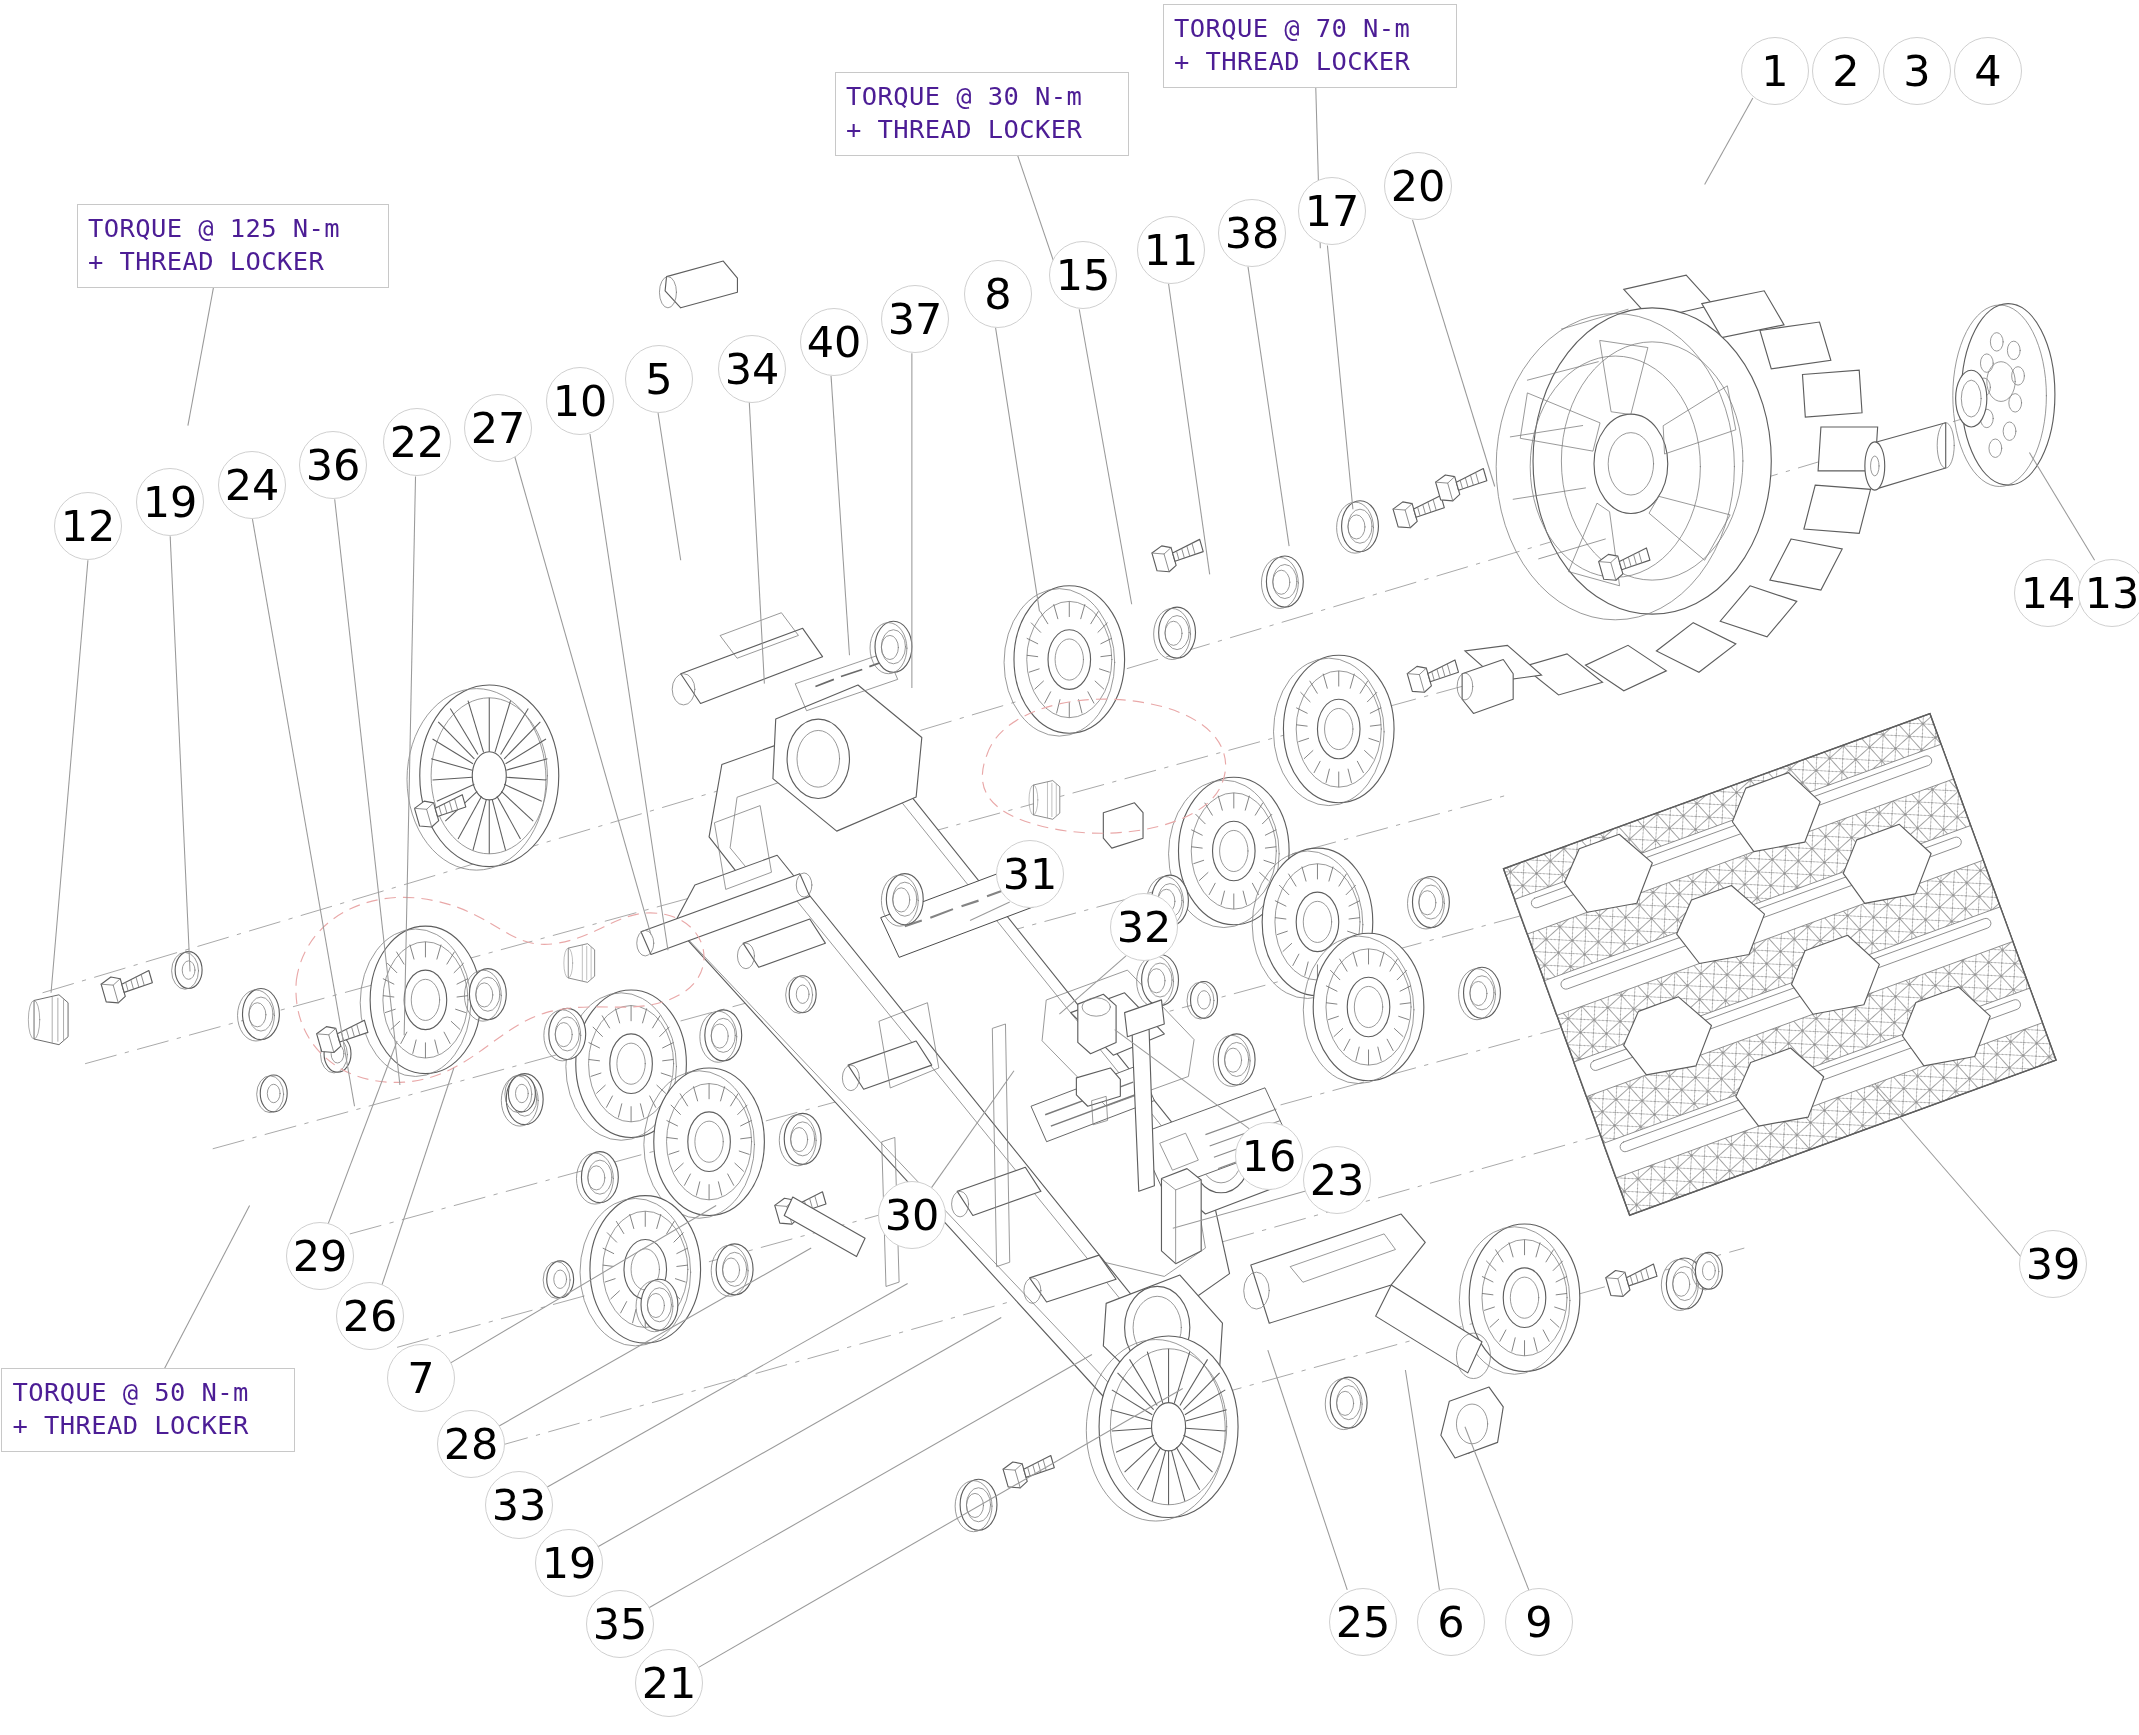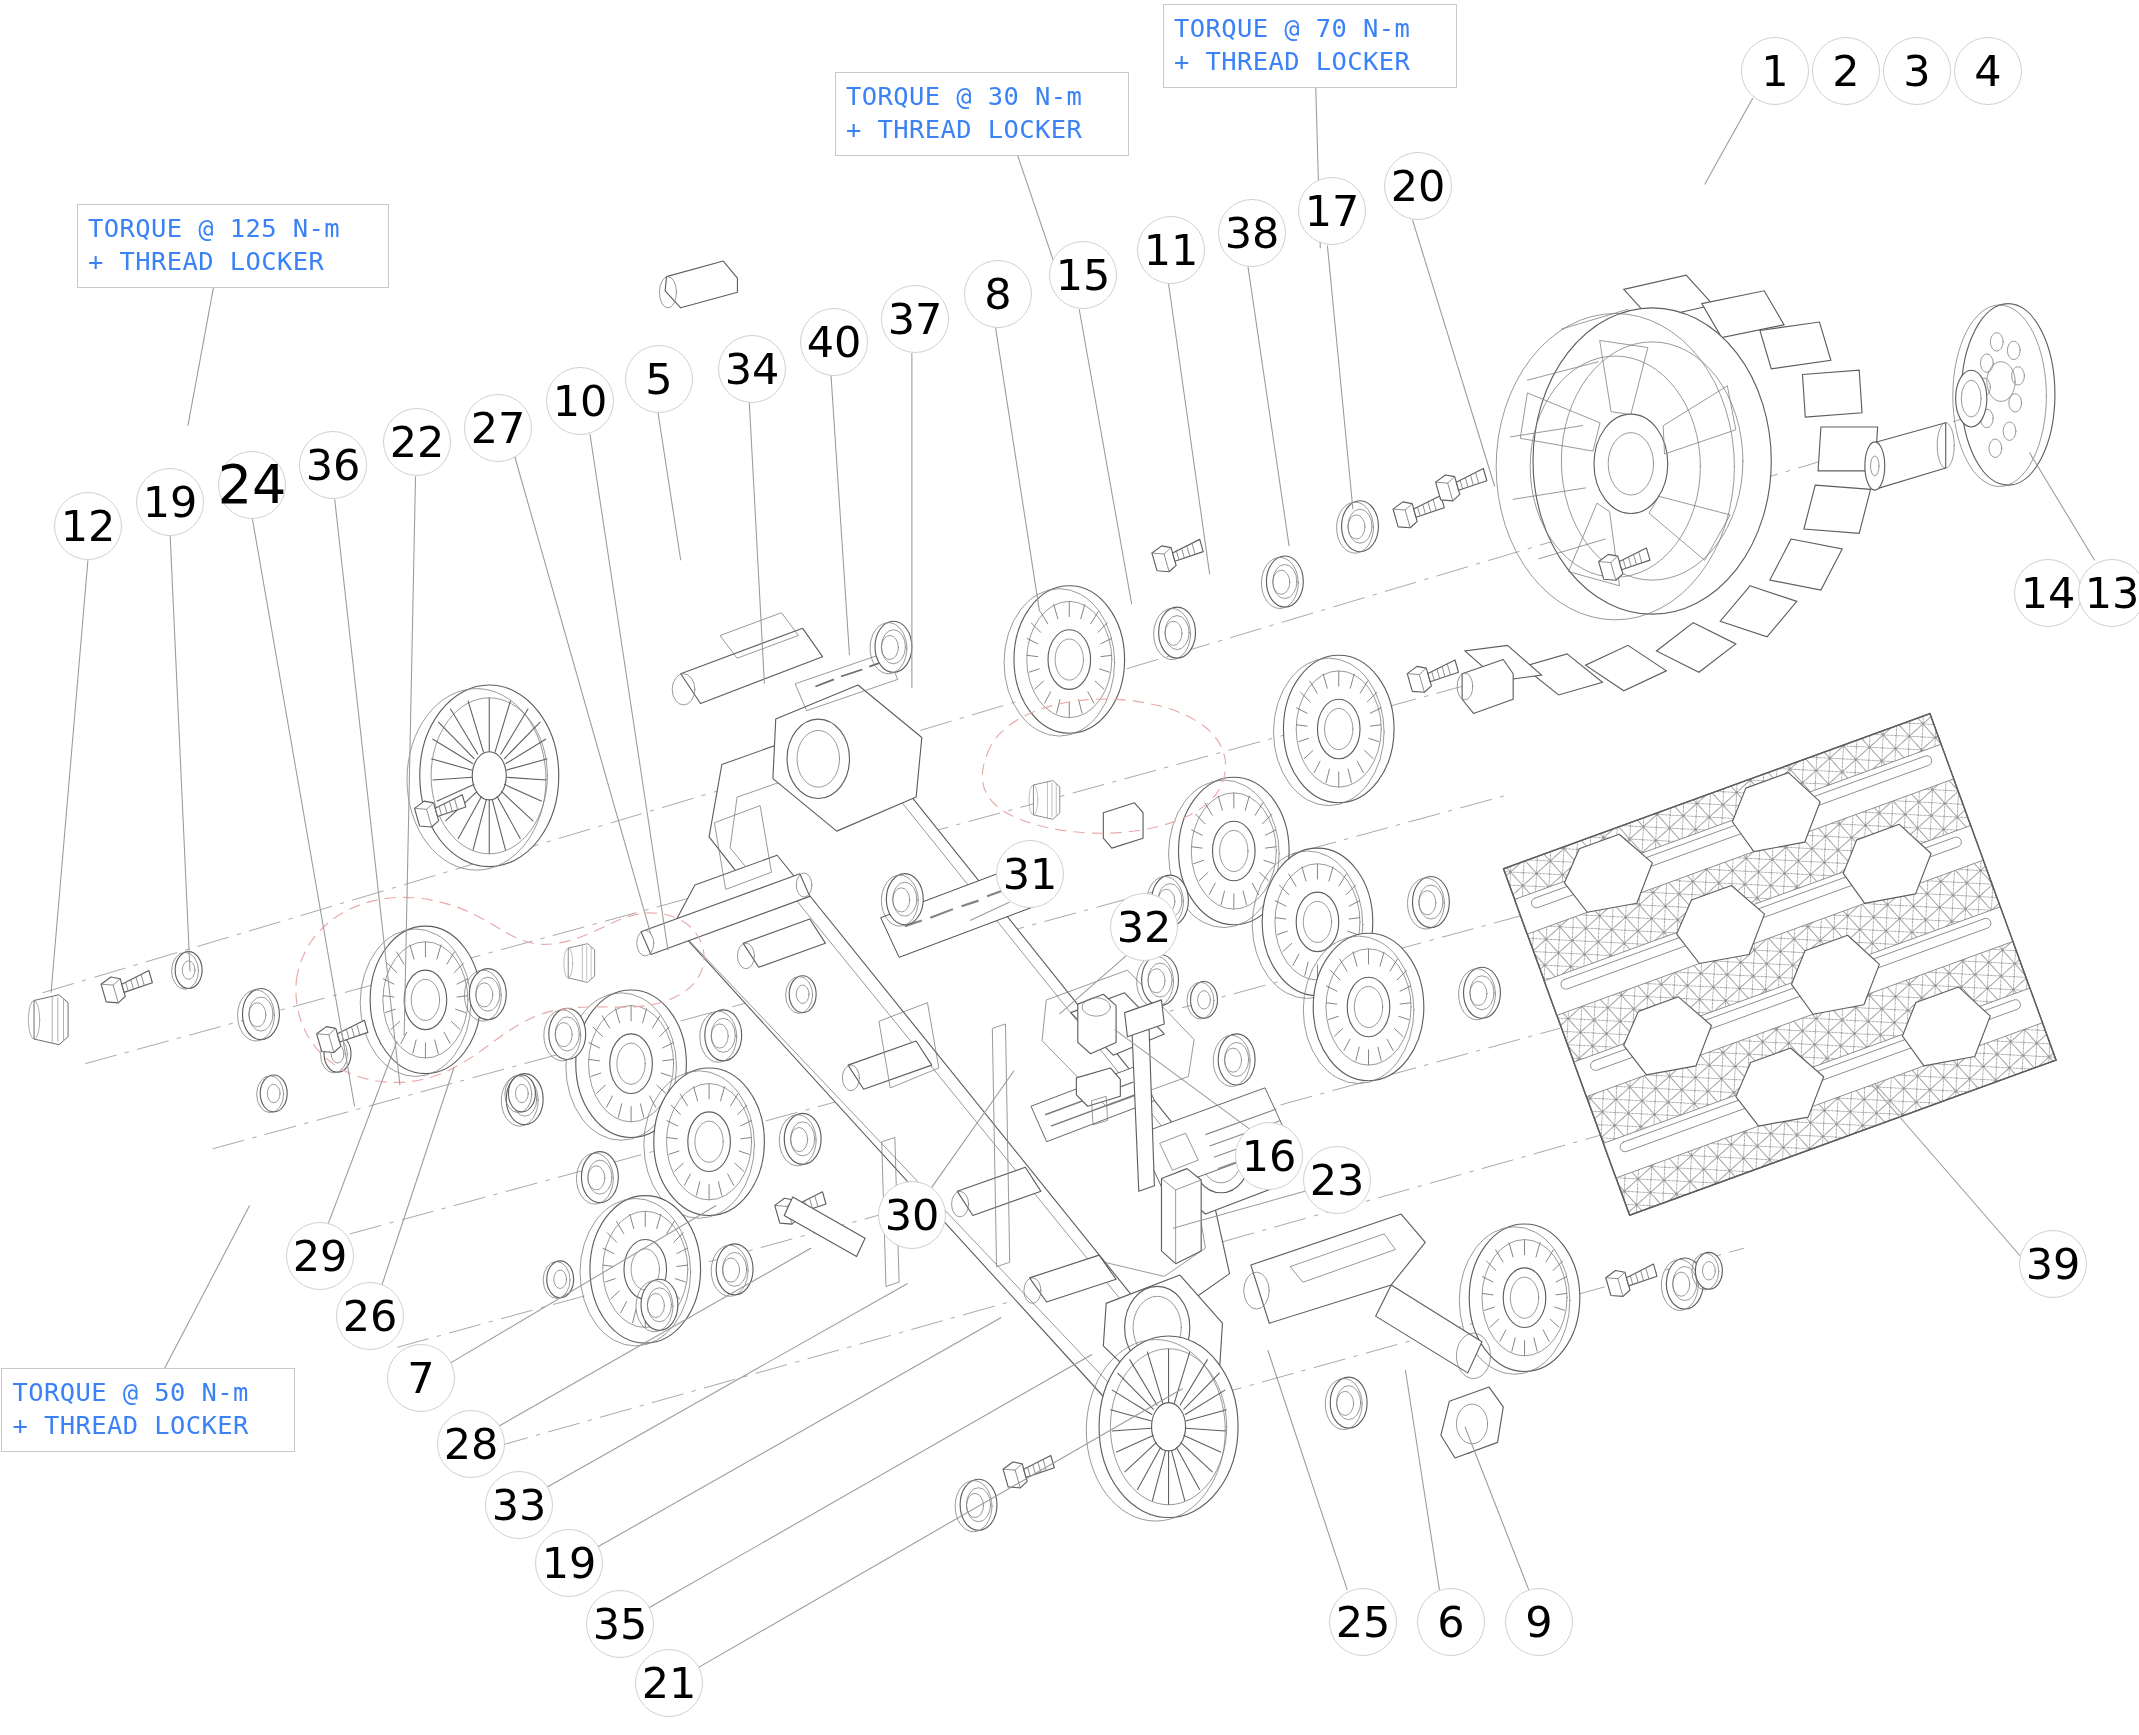--- a/index.html
+++ b/index.html
@@ -25,21 +25,21 @@
     font-weight:400;
     line-height:1;
     box-sizing:border-box;
     user-select:none;
   }
   
   .note{
     position:absolute;
     border:1px solid #c8c8c8;
     background:#ffffff;
-    color:#3b82f6;
+    color:#4c1d95;
     font-family:"DejaVu Sans Mono","Liberation Mono",monospace;
     white-space:pre;
     box-sizing:border-box;
     padding:7px 10px 8.5px 10px;
     line-height:1.30;
     letter-spacing:0.4px;
   }
   .note .l1,.note .l2{display:block;}
 </style>
 </head>
@@ -541,21 +541,21 @@
       </div>
       <div class="balloon" style="left: 464px; top: 394px; width: 68px; height: 68px; font-size: 43px;">
         <span>27</span>
       </div>
       <div class="balloon" style="left: 383px; top: 408px; width: 68px; height: 68px; font-size: 43px;">
         <span>22</span>
       </div>
       <div class="balloon" style="left: 299px; top: 431px; width: 68px; height: 68px; font-size: 43px;">
         <span>36</span>
       </div>
-      <div class="balloon" style="left: 218px; top: 451px; width: 68px; height: 68px; font-size: 54px;">
+      <div class="balloon" style="left: 218px; top: 451px; width: 68px; height: 68px; font-size: 43px;">
         <span>24</span>
       </div>
       <div class="balloon" style="left: 136px; top: 468px; width: 68px; height: 68px; font-size: 43px;">
         <span>19</span>
       </div>
       <div class="balloon" style="left: 54px; top: 492px; width: 68px; height: 68px; font-size: 43px;">
         <span>12</span>
       </div>
       <div class="balloon" style="left: 2014px; top: 559px; width: 68px; height: 68px; font-size: 43px;">
         <span>14</span>

